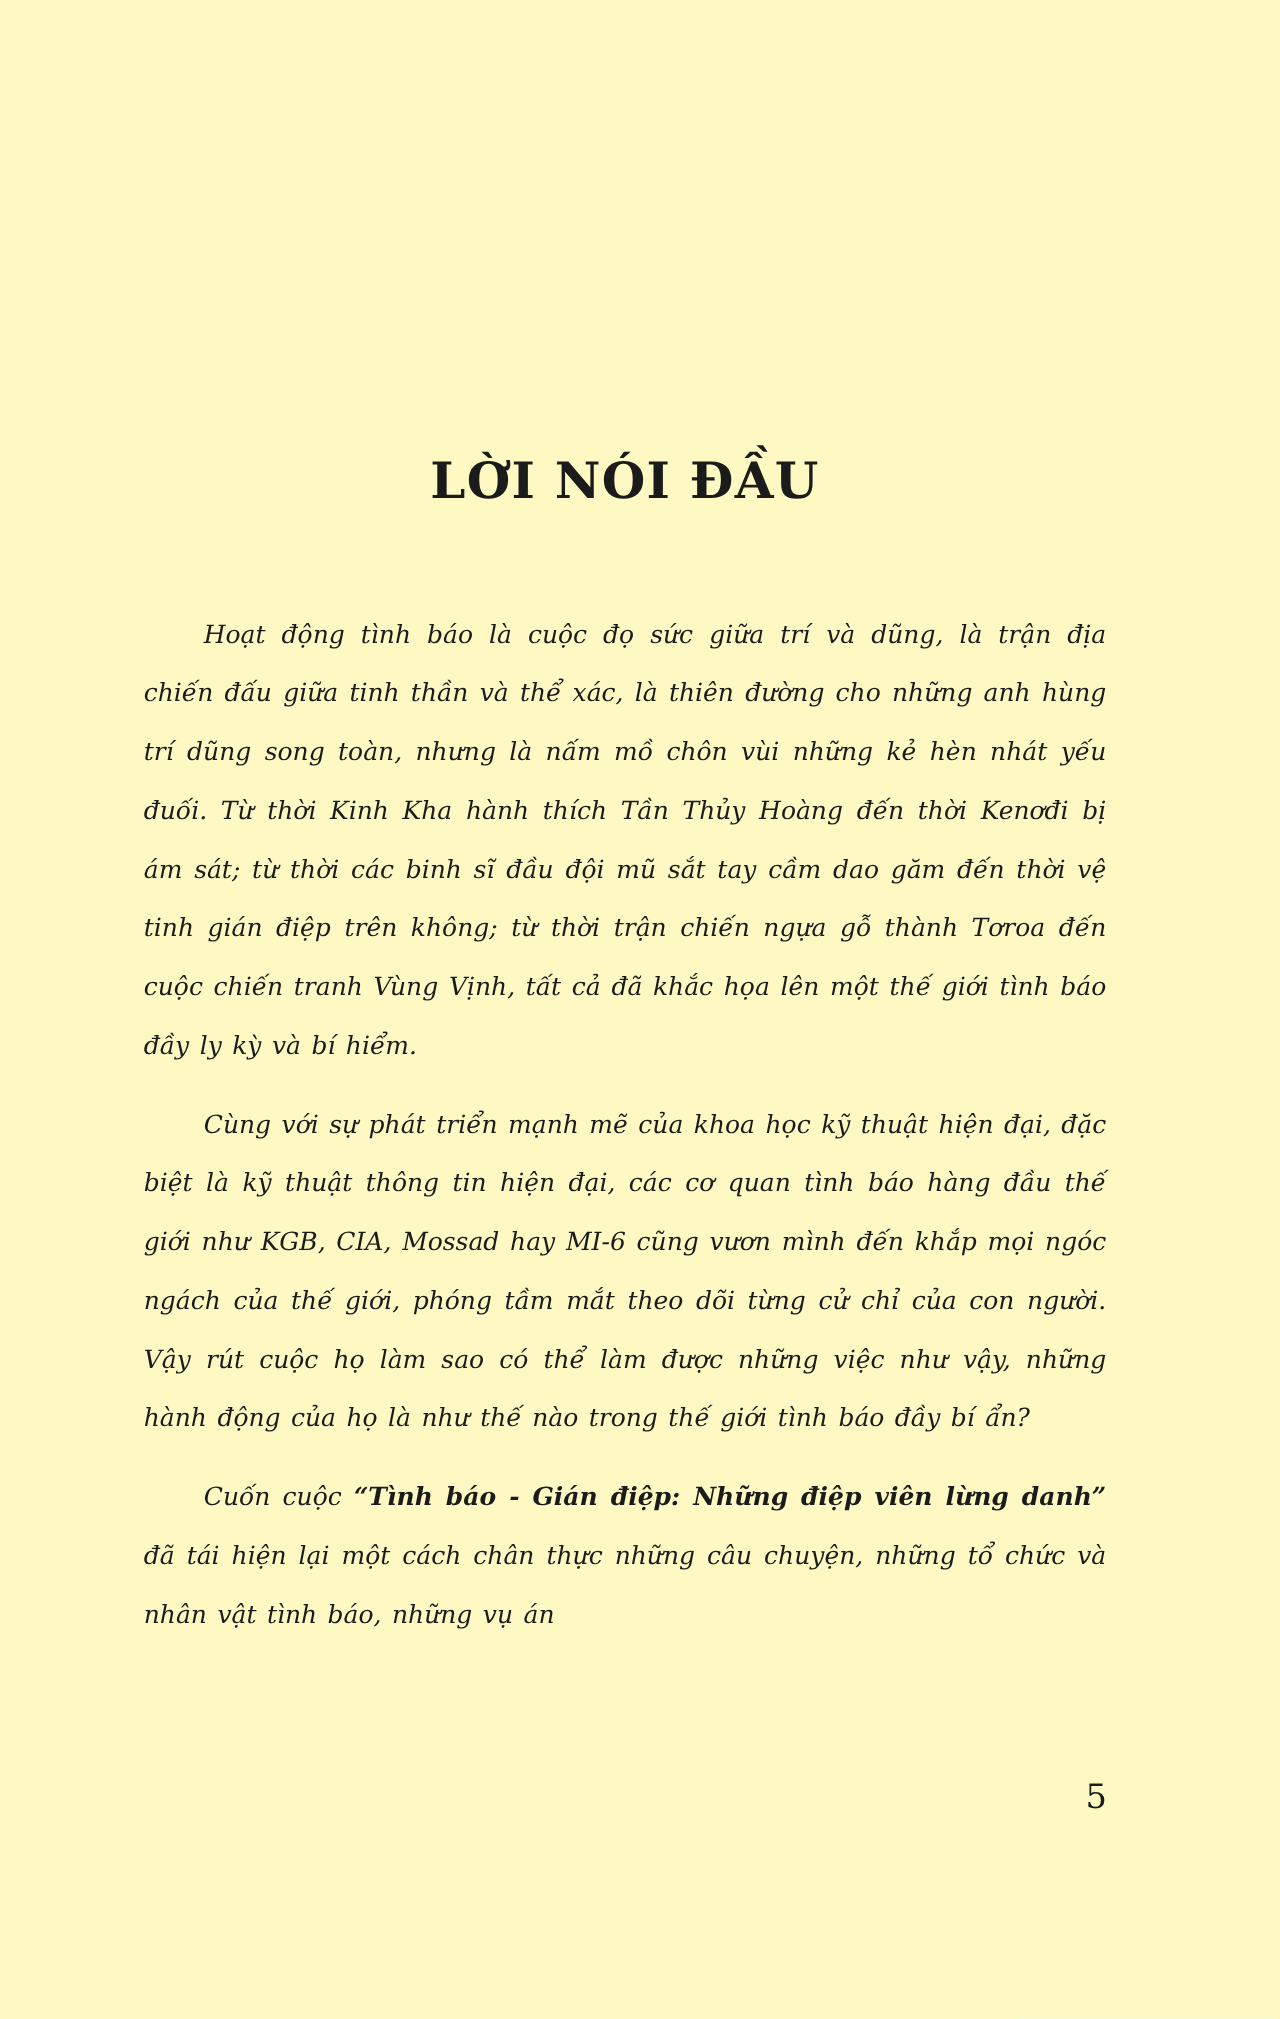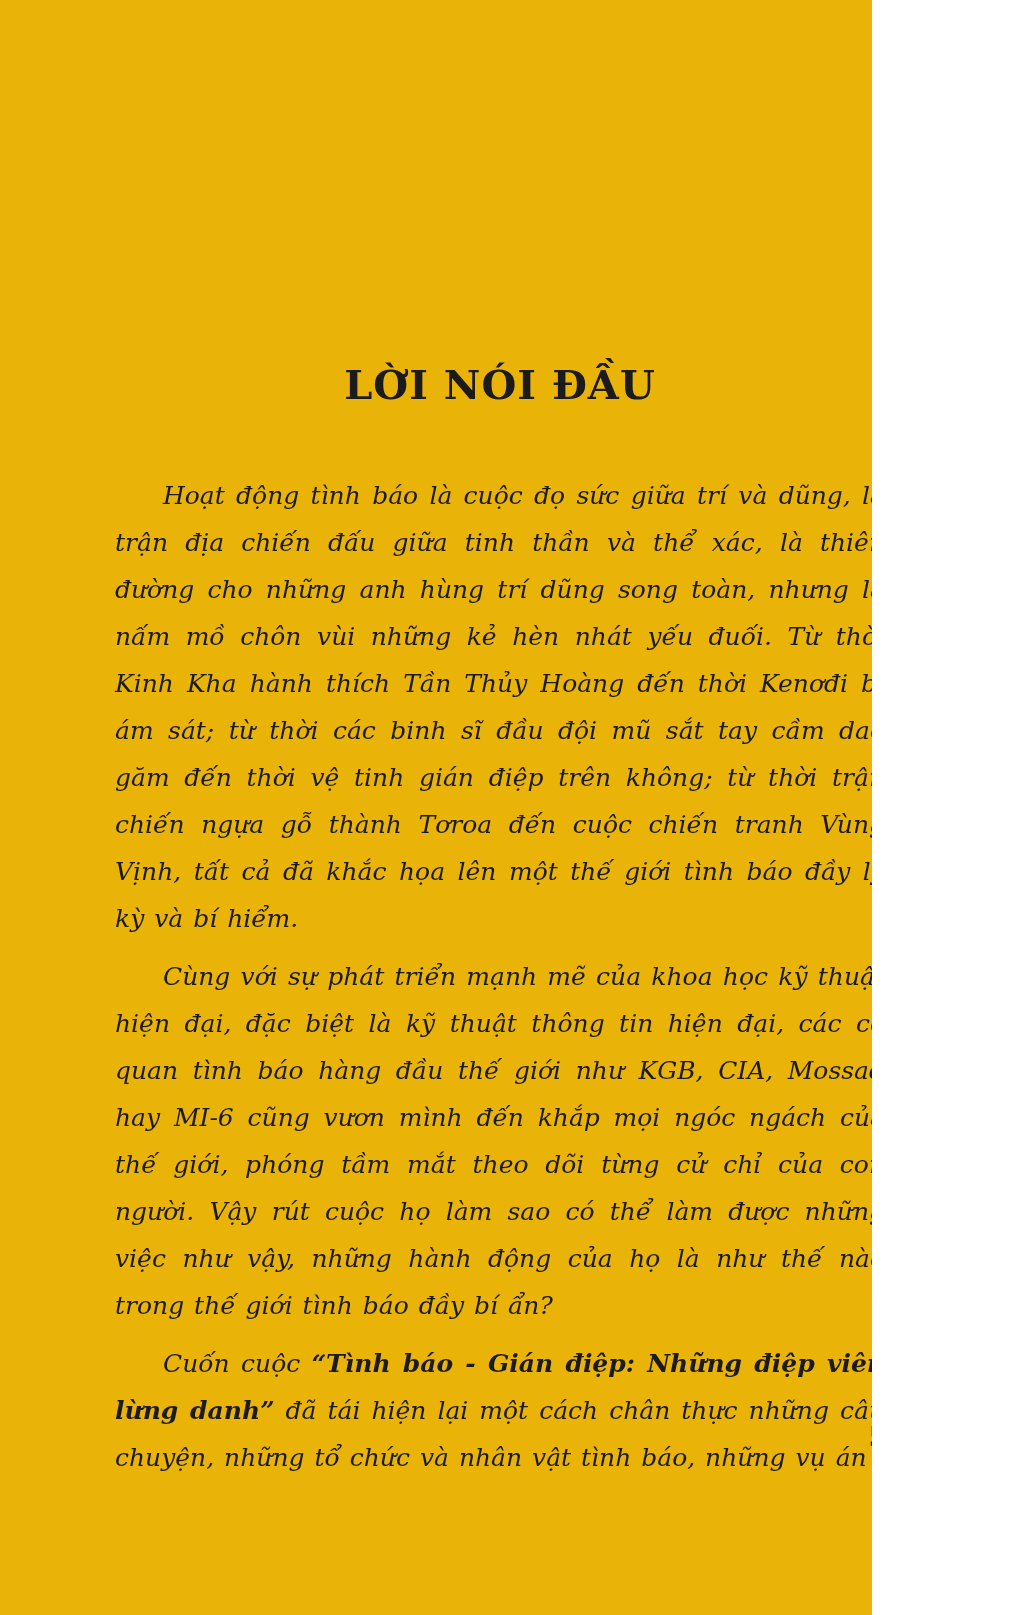--- a/index.html
+++ b/index.html
@@ -8,46 +8,46 @@
   }
   body {
     width: 1024px;
     height: 1615px;
     background: #ffffff;
     color: #1b1b1b;
     font-family: "DejaVu Serif", serif;
   }
   .page {
     position: relative;
-    width: 872px;
+    width: 1024px;
     height: 1615px;
     overflow: hidden;
-    background: #eab308;
+    background: #fef9c3;
   }
   .chapter-title {
     position: absolute;
     top: 334px;
     left: 115px;
     width: 770px;
     text-align: center;
     font-size: 40px;
     font-weight: bold;
     letter-spacing: 1px;
     font-style: normal;
   }
   .body-text {
     position: absolute;
     top: 468px;
     left: 115px;
     width: 770px;
   }
   .body-text p {
-    margin: 4px 0 11px 0;
+    margin: 16px 0 11px 0;
     font-style: italic;
-    font-size: 25px;
+    font-size: 20px;
     line-height: 47px;
     text-align: justify;
     text-indent: 48px;
     word-spacing: 2px;
   }
   .body-text .bold {
     font-weight: bold;
   }
   .page-number {
     position: absolute;

